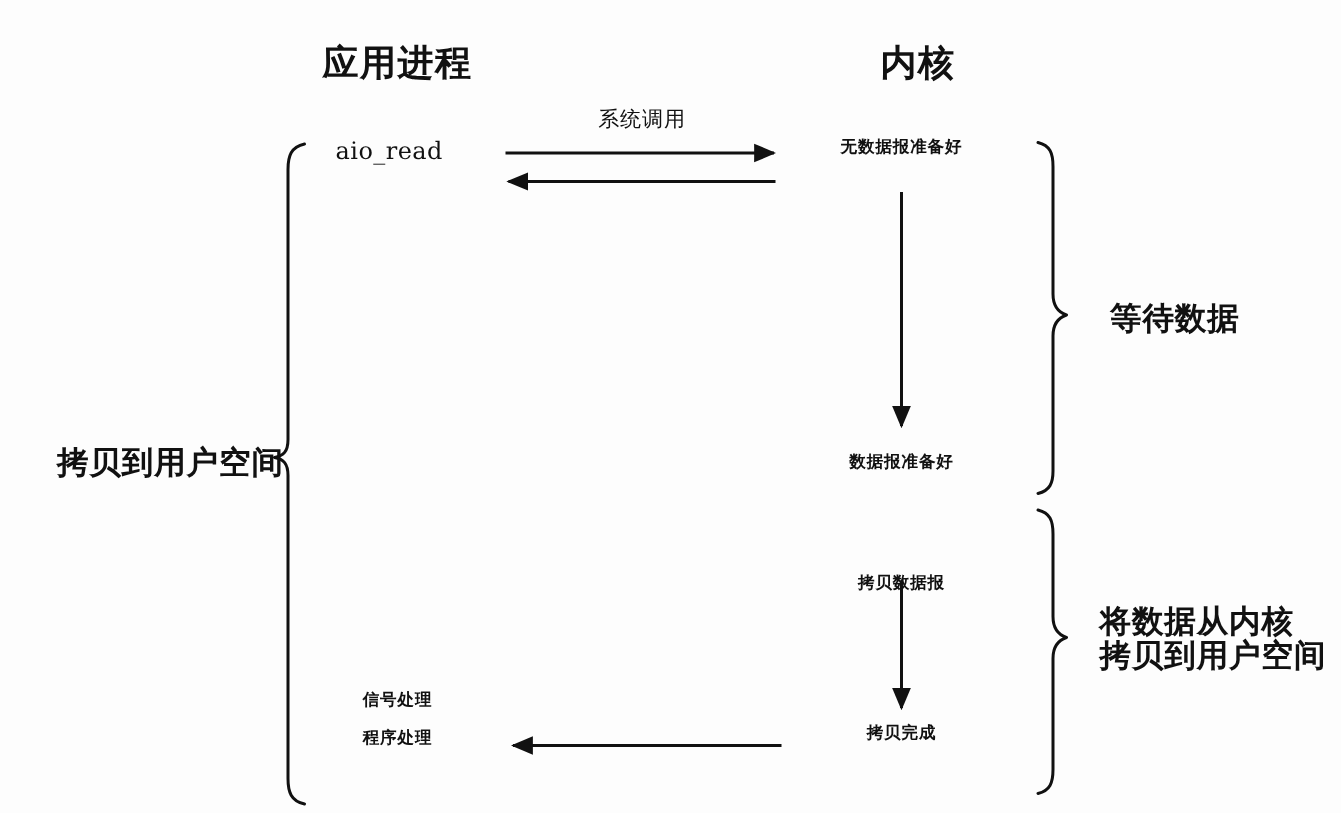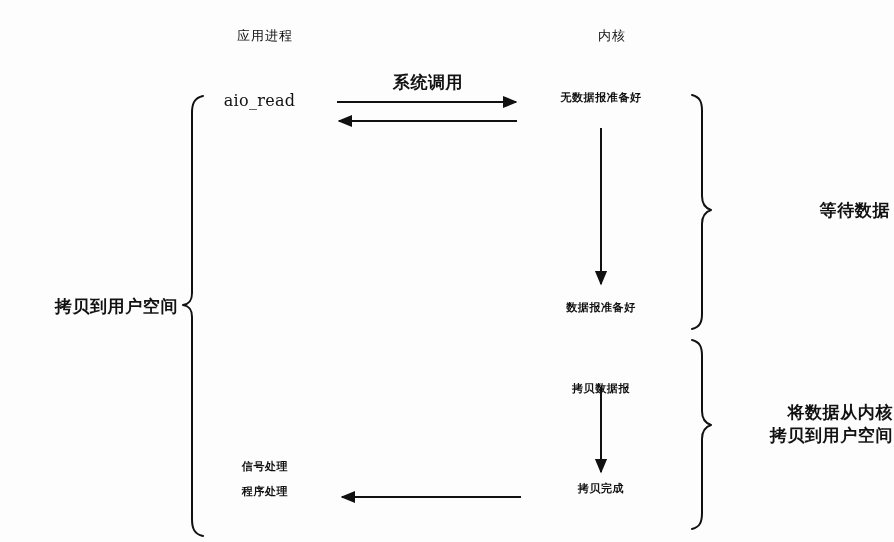--- a/index.html
+++ b/index.html
@@ -17,39 +17,39 @@
     color: #111111;
   }
   .lbl {
     position: absolute;
     white-space: pre;
     line-height: 1.18;
     color: #111111;
     -webkit-font-smoothing: none;
   }
   .title {
-    font-size: 13px;
-    font-weight: 400;
+    font-size: 24px;
+    font-weight: 700;
     letter-spacing: 1px;
   }
   .node {
     font-size: 11px;
     font-weight: 700;
     letter-spacing: 0.6px;
   }
   .edge {
-    font-size: 17px;
-    font-weight: 700;
+    font-size: 14px;
+    font-weight: 400;
     letter-spacing: 0.6px;
   }
   .brace-label {
-    font-size: 17px;
+    font-size: 21px;
     font-weight: 700;
     letter-spacing: 0.6px;
-    text-align: right;
+    text-align: left;
   }
   .mono-serif {
     font-family: "DejaVu Serif", "Liberation Serif", serif;
     font-size: 16px;
     font-weight: 400;
     letter-spacing: 0.3px;
   }
   .mixed {
     font-size: 17px;
     font-weight: 700;

